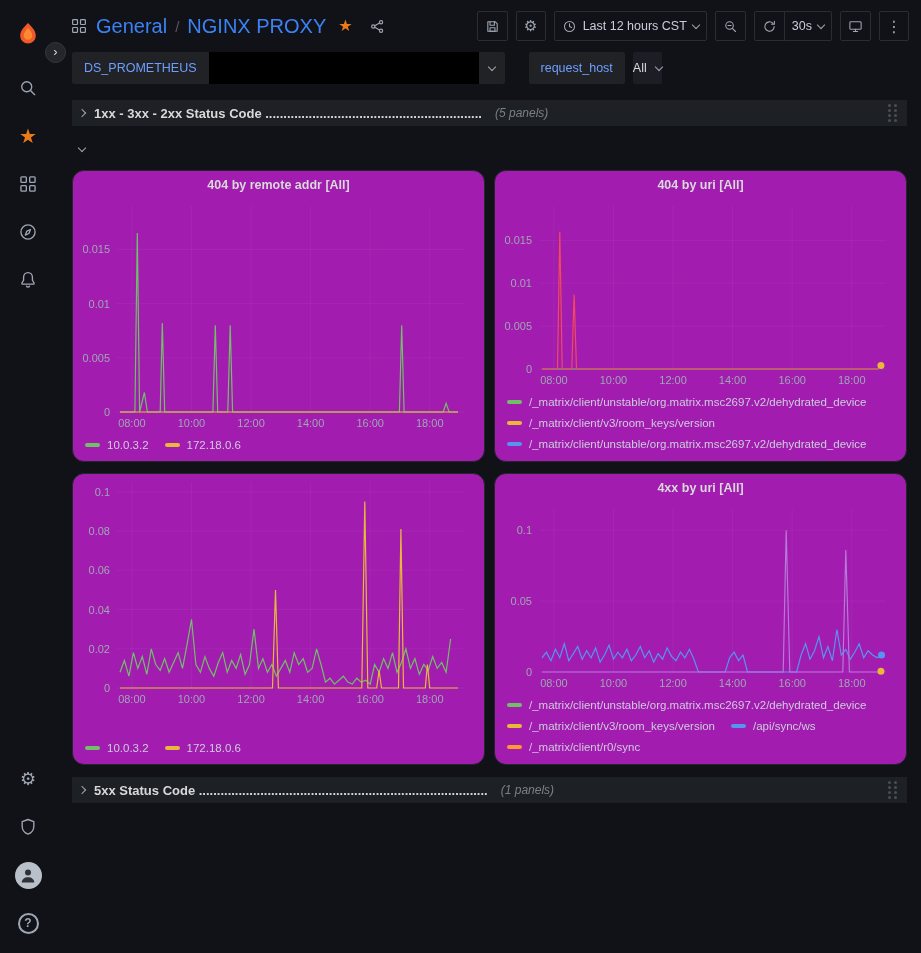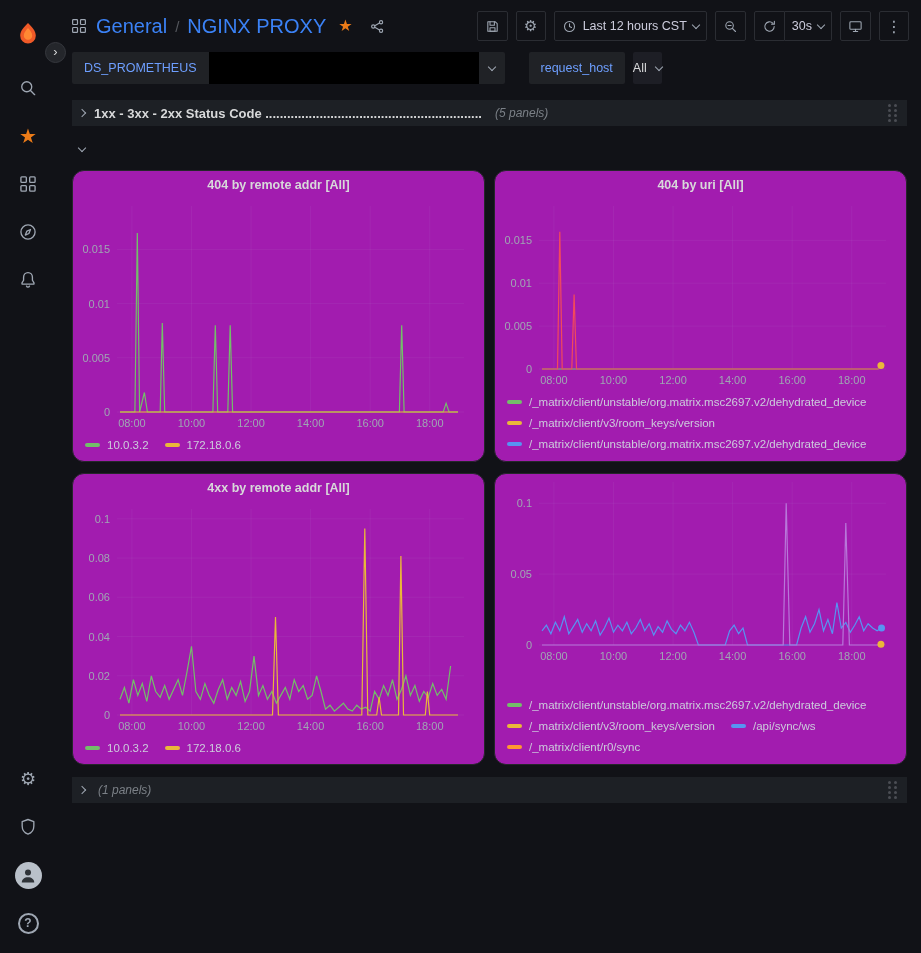--- a/index.html
+++ b/index.html
@@ -369,23 +369,20 @@
               <div class="legend-item">
                 <span>/_matrix/client/v3/room_keys/version</span>
               </div>
               <div class="legend-item">
                 <span>/sw.js</span>
               </div>
             </div>
         </section>
 
         <section class="panel">
-          <header class="panel-title">
-              <span>4xx by remote addr [All]</span>
-            </header>
           <div class="chart">
               <svg width="399" height="234">
                 <line x1="40" x2="387" y1="214" y2="214" stroke="rgba(204,204,220,0.07)"></line>
                 <text x="33" y="218" text-anchor="end" fill="#9fa7b3" font-size="11">0</text>
                 <line x1="40" x2="387" y1="174.76190476190476" y2="174.76190476190476" stroke="rgba(204,204,220,0.07)"></line>
                 <text x="33" y="178.76190476190476" text-anchor="end" fill="#9fa7b3" font-size="11">0.02</text>
                 <line x1="40" x2="387" y1="135.52380952380952" y2="135.52380952380952" stroke="rgba(204,204,220,0.07)"></line>
                 <text x="33" y="139.52380952380952" text-anchor="end" fill="#9fa7b3" font-size="11">0.04</text>
                 <line x1="40" x2="387" y1="96.28571428571429" y2="96.28571428571429" stroke="rgba(204,204,220,0.07)"></line>
                 <text x="33" y="100.28571428571429" text-anchor="end" fill="#9fa7b3" font-size="11">0.06</text>
@@ -415,20 +412,23 @@
                 <span>10.0.3.2</span>
               </div>
               <div class="legend-item">
                 <span class="swatch" style="background: rgb(234, 184, 57);"></span>
                 <span>172.18.0.6</span>
               </div>
             </div>
         </section>
 
         <section class="panel">
+          <header class="panel-title">
+              <span>4xx by uri [All]</span>
+            </header>
           <div class="chart">
               <svg width="399" height="191">
                 <line x1="40" x2="387" y1="171" y2="171" stroke="rgba(204,204,220,0.07)"></line>
                 <text x="33" y="175" text-anchor="end" fill="#9fa7b3" font-size="11">0</text>
                 <line x1="40" x2="387" y1="100.1304347826087" y2="100.1304347826087" stroke="rgba(204,204,220,0.07)"></line>
                 <text x="33" y="104.1304347826087" text-anchor="end" fill="#9fa7b3" font-size="11">0.05</text>
                 <line x1="40" x2="387" y1="29.260869565217405" y2="29.260869565217405" stroke="rgba(204,204,220,0.07)"></line>
                 <text x="33" y="33.260869565217405" text-anchor="end" fill="#9fa7b3" font-size="11">0.1</text>
                 <line x1="54.892703862660944" x2="54.892703862660944" y1="8" y2="171" stroke="rgba(204,204,220,0.07)"></line>
                 <text x="54.892703862660944" y="186" text-anchor="middle" fill="#9fa7b3" font-size="11">08:00</text>
@@ -468,20 +468,21 @@
               <div class="legend-item">
                 <span>/_matrix/client/unstable/org.matrix.msc2697.v2/dehydrated_device</span>
               </div>
             </div>
         </section>
 
       </div>
 
       <div class="row-header banded">
         <span class="chev right"></span>
+        <span class="row-title">5xx Status Code ................................................................................</span>
         <span class="row-count">(1 panels)</span>
         <span class="row-spacer"></span>
         <span class="drag-handle">
             <i></i>
             <i></i>
             <i></i>
             <i></i>
             <i></i>
             <i></i>
             <i></i>

